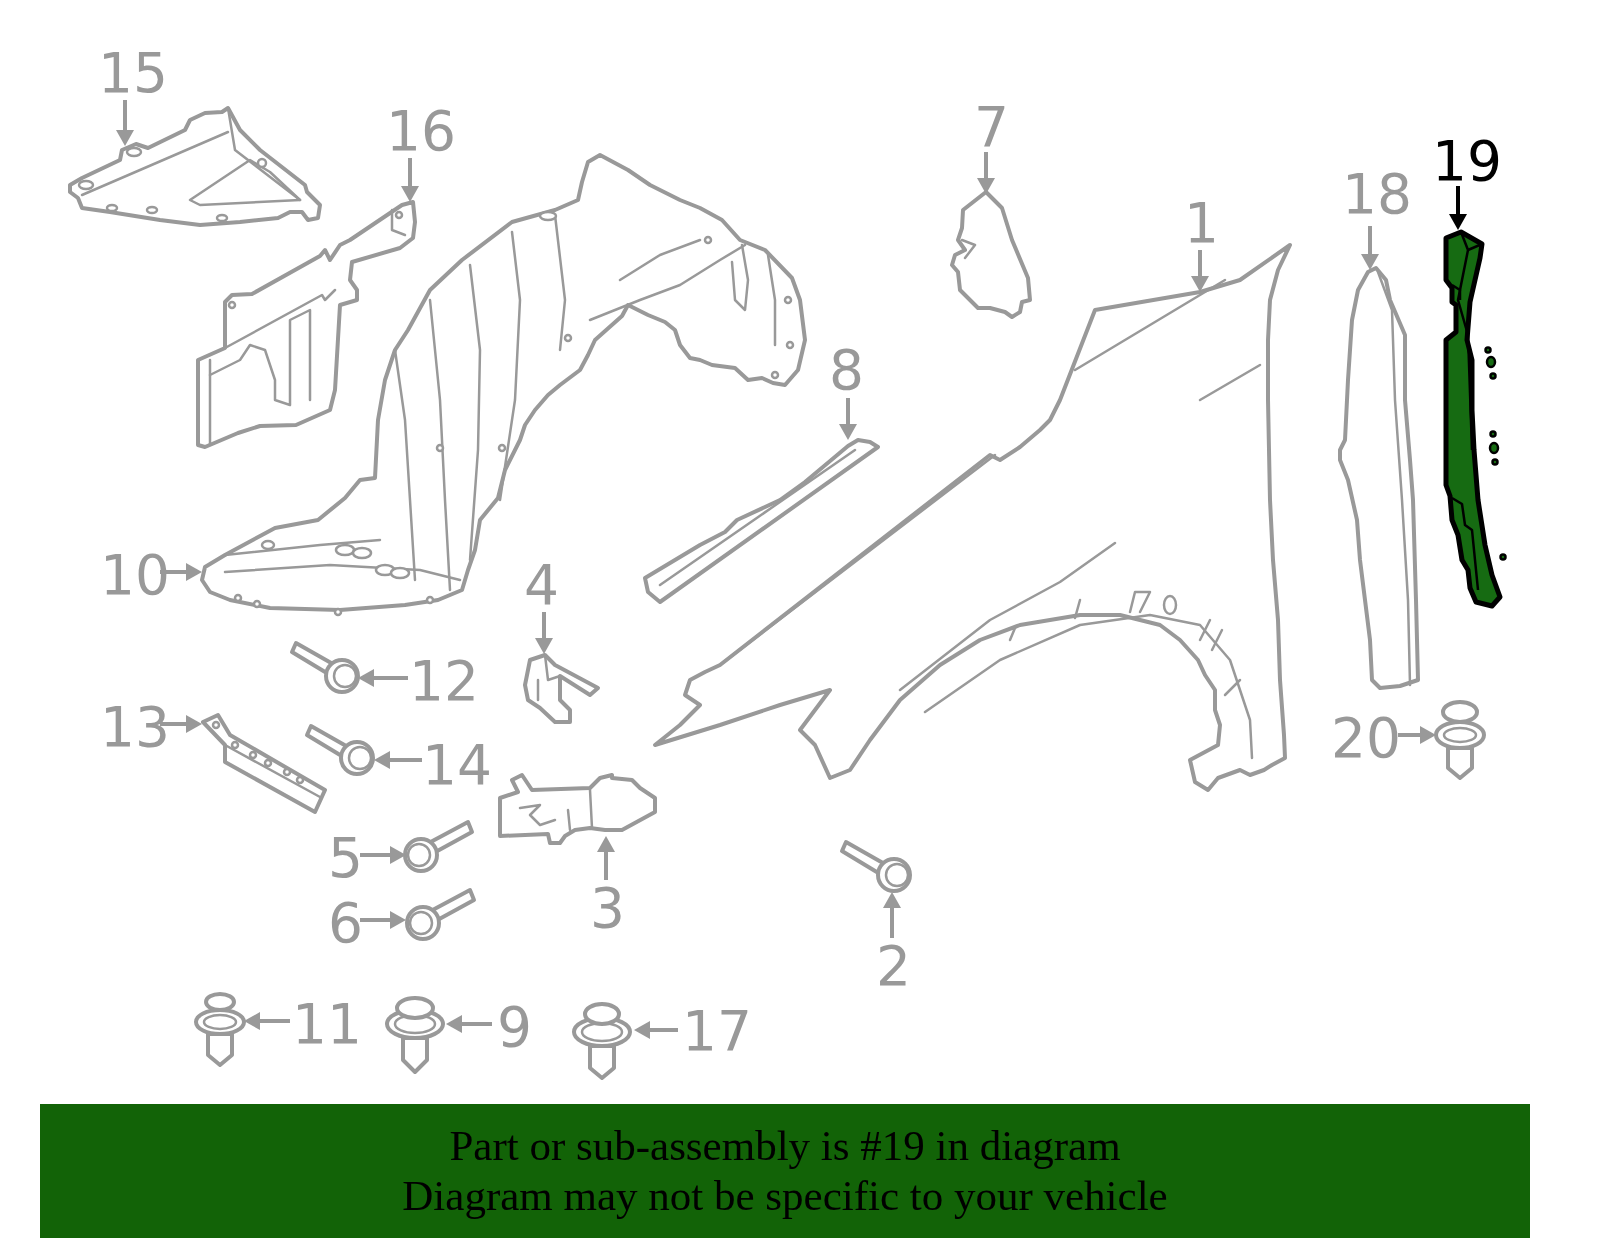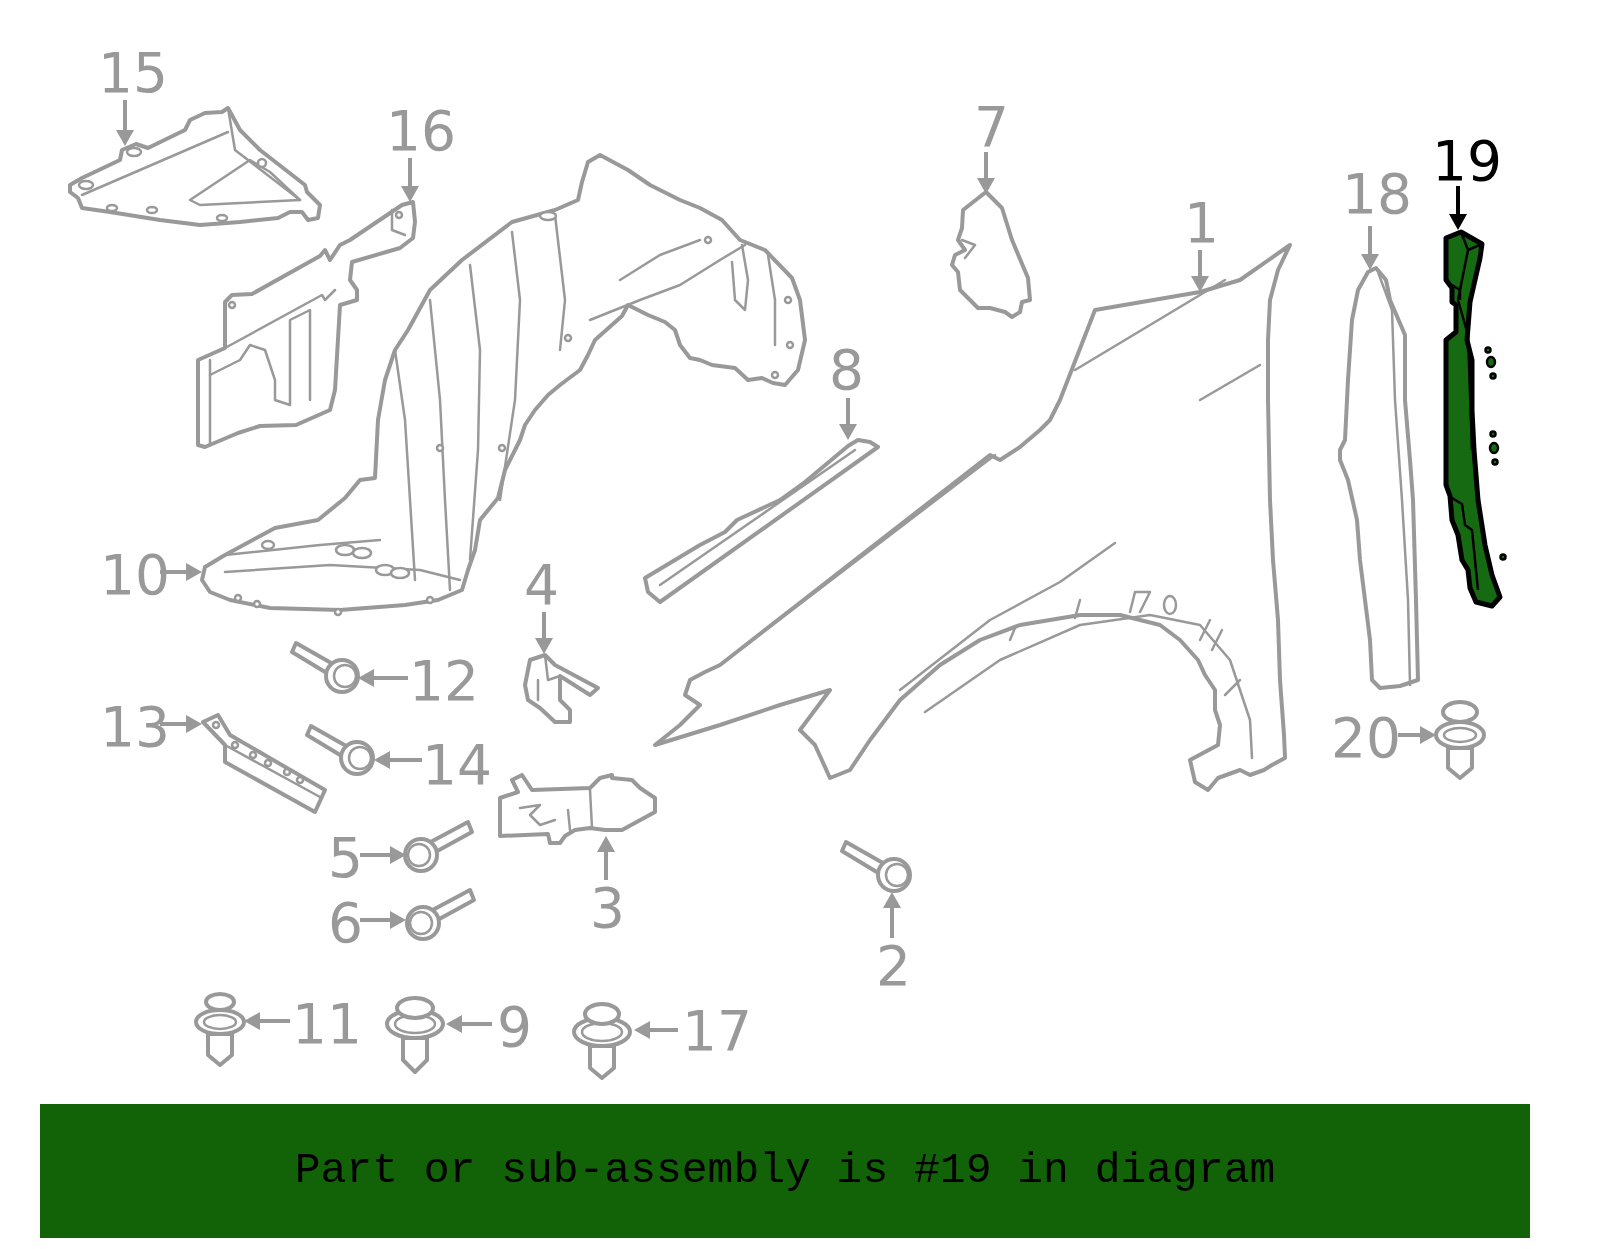--- a/index.html
+++ b/index.html
@@ -13,21 +13,21 @@
   .hlthin { fill:none; stroke:#000000; stroke-width:2.5; stroke-linejoin:round; }
   .hlhole { fill:#166b12; stroke:#000000; stroke-width:2.5; }
   .arrow { stroke:#999999; stroke-width:4; fill:none; }
   .arrowhead { fill:#999999; stroke:none; }
   .arrow-hl { stroke:#000000; stroke-width:4; fill:none; }
   .arrowhead-hl { fill:#000000; }
   .callout { font-family:"DejaVu Sans", sans-serif; font-size:55px; fill:#999999; }
   .callout-hl { font-family:"DejaVu Sans", sans-serif; font-size:55px; fill:#000000; }
   #banner { position:absolute; left:40px; top:1104px; width:1490px; height:134px;
             background:#126307; display:flex; flex-direction:column; align-items:center; justify-content:center; }
-  #banner .line { font-family:Liberation Mono, monospace; font-size:43px; color:#000000; line-height:50px; white-space:nowrap; }
+  #banner .line { font-family:Liberation Serif, serif; font-size:43px; color:#000000; line-height:50px; white-space:nowrap; }
 </style>
 </head>
 <body>
 
 <svg id="diagram" viewBox="0 0 1600 1249" xmlns="http://www.w3.org/2000/svg">
 
   <g>
     <path class="part" d="M70 185 L82 178 L120 160 L122 150 L136 144 L148 148 L185 130 L190 120 L205 113 L222 112 L228 108 L240 130 L260 150 L305 185 L307 192 L320 205 L318 218 L308 220 L302 212 L290 212 L278 218 L240 222 L200 225 L160 220 L110 212 L82 208 L78 198 L70 192 Z"></path>
     <path class="thin" d="M82 195 L140 170 L228 132"></path>
     <path class="thin" d="M190 200 L250 160 L270 172 L300 200 L200 205 Z"></path>
@@ -284,13 +284,14 @@
     <text class="callout" x="386" y="150">16</text>
     <text class="callout" x="682" y="1050">17</text>
     <text class="callout" x="1342" y="213">18</text>
     <text class="callout-hl" x="1432" y="180">19</text>
     <text class="callout" x="1331" y="757">20</text>
   </g>
 </svg>
 
 <div id="banner">
   <div class="line">Part or sub-assembly is #19 in diagram</div>
+  <div class="line">Diagram may not be specific to your vehicle</div>
 </div>
 
 </body></html>

